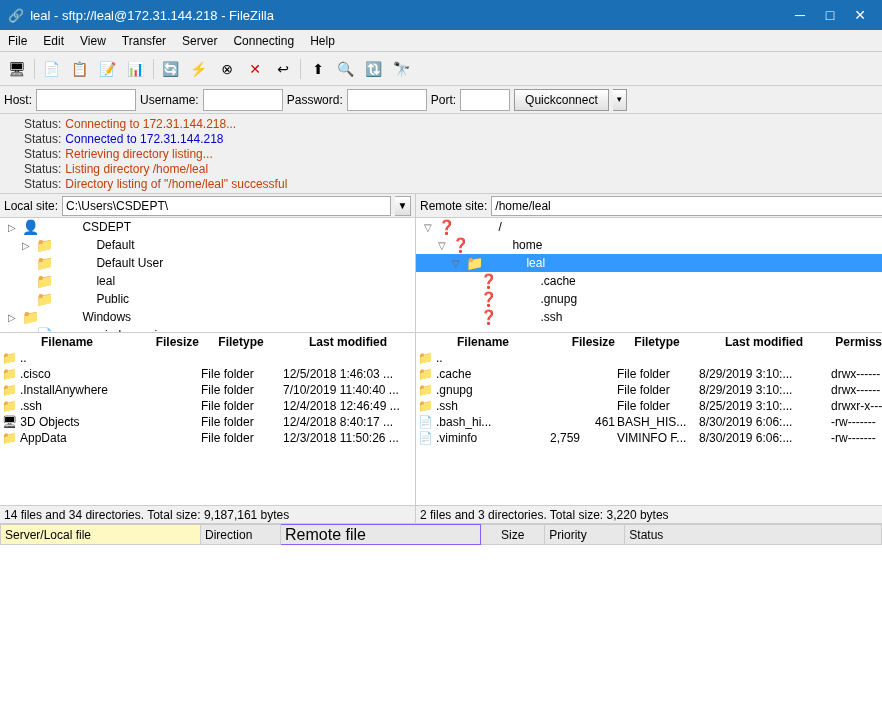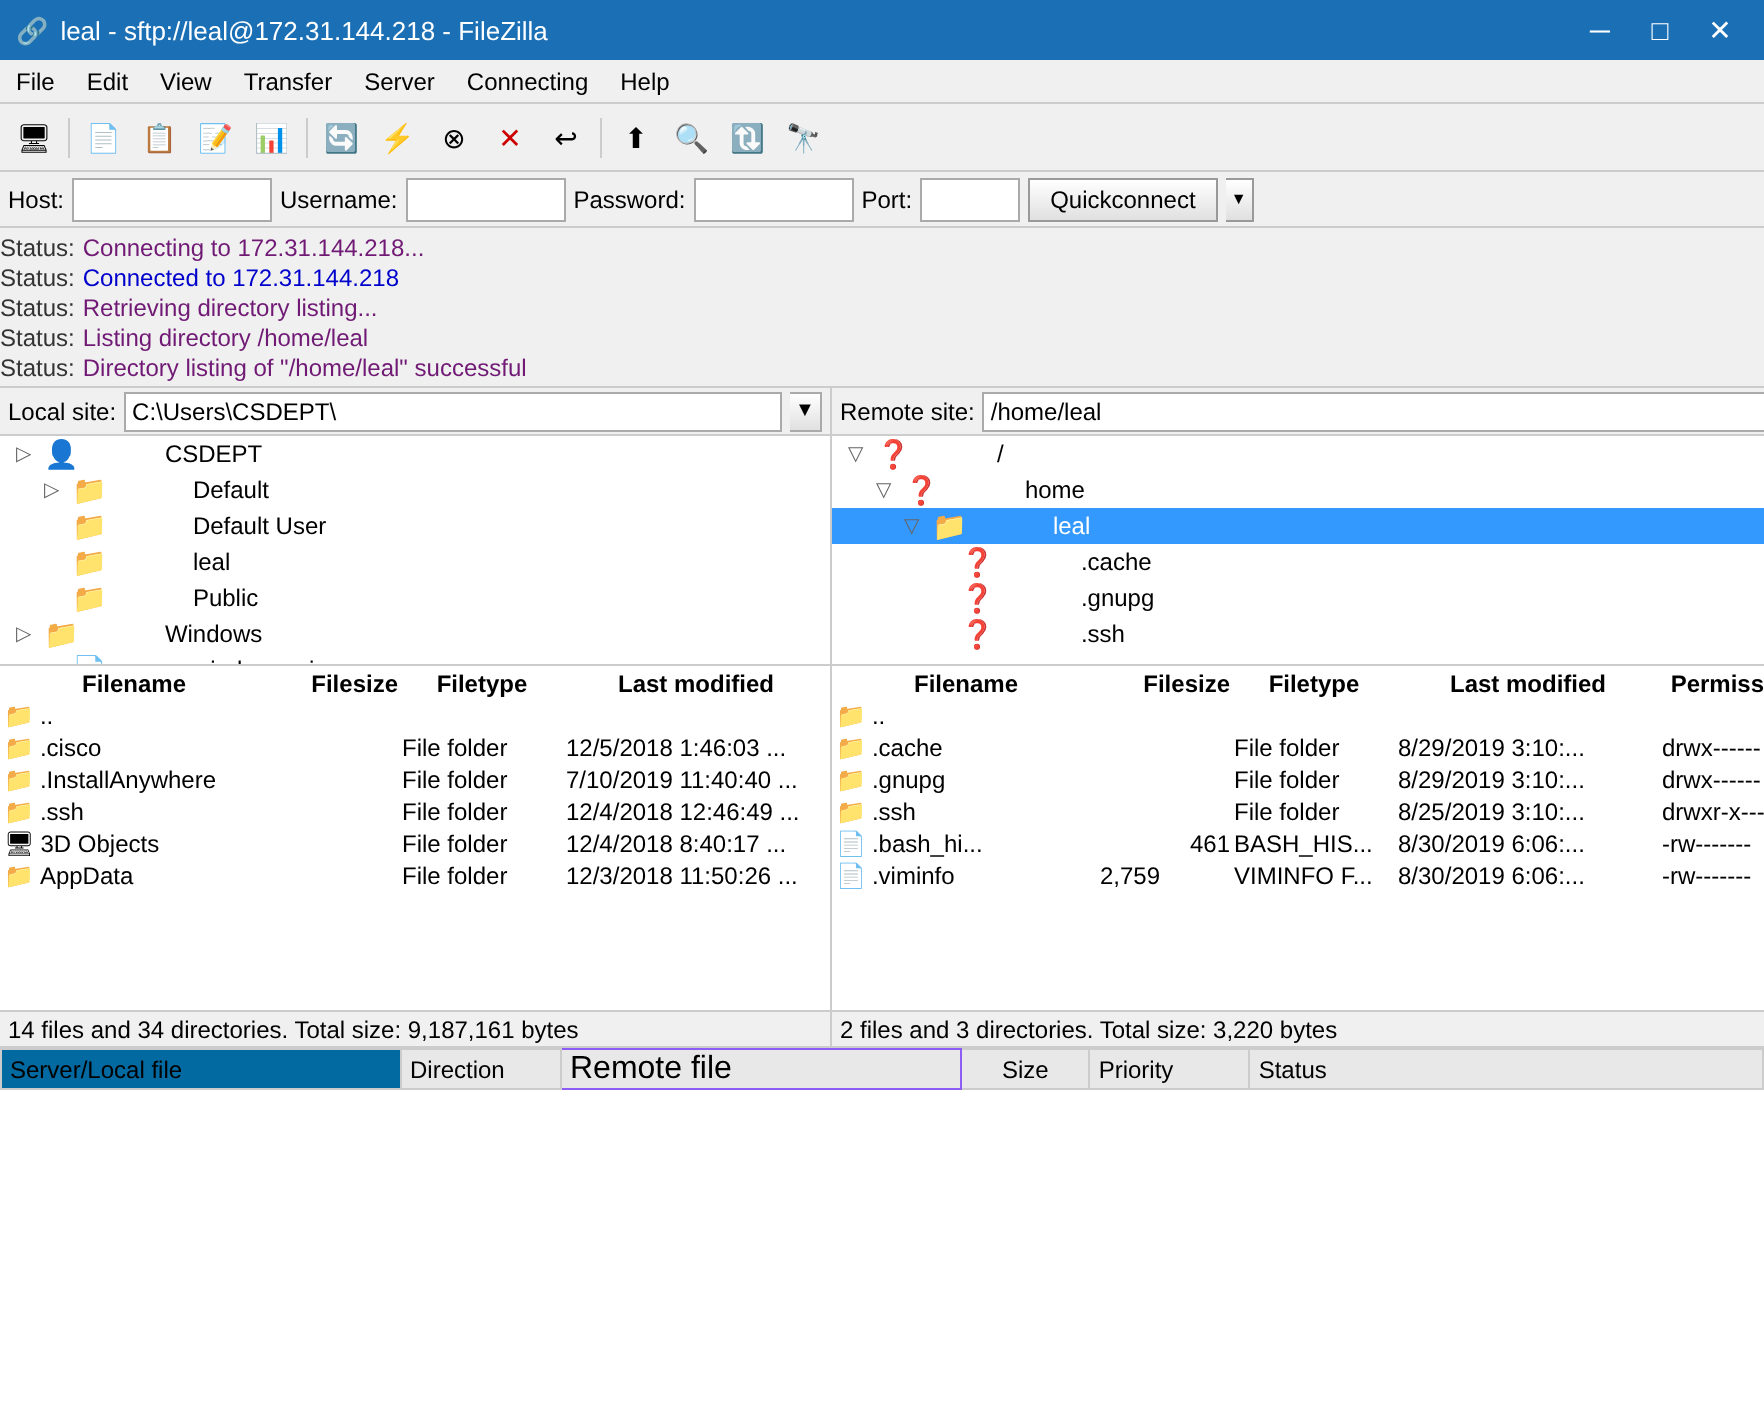--- a/index.html
+++ b/index.html
@@ -25,24 +25,24 @@
     .connbar label { font-size: 12px; }
     .connbar input { height: 22px; border: 1px solid #aaa; font-size: 12px; padding: 0 3px; background: white; }
     .connbar-host { width: 100px; }
     .connbar-user { width: 80px; }
     .connbar-pass { width: 80px; }
     .connbar-port { width: 50px; }
     .quickconnect-btn { height: 22px; padding: 0 10px; background: linear-gradient(to bottom, #ffffff, #e0e0e0); border: 1px solid #999; cursor: pointer; font-size: 12px; }
     .quickconnect-dropdown { height: 22px; width: 14px; background: linear-gradient(to bottom, #ffffff, #e0e0e0); border: 1px solid #999; border-left: none; cursor: pointer; display: flex; align-items: center; justify-content: center; font-size: 8px; }
     
     
-    .statusbar { background: #f0f0f0; border-bottom: 1px solid #ccc; padding: 2px 0; }
+    .statusbar { background: #f0f0f0; border-bottom: 1px solid #ccc; padding: 2px 24px; }
     .statusbar-line { height: 15px; display: flex; align-items: center; font-size: 12px; }
     .status-label { color: #333; margin-right: 4px; }
-    .status-text { color: #701a75; }
+    .status-text { color: #c2410c; }
     .status-text.blue { color: #0000cc; }
     .tree-item { display: flex; align-items: center; height: 18px; padding-left: 4px; cursor: pointer; white-space: nowrap; }
     .tree-indent { display: inline-block; }
     .tree-expand { width: 14px; display: inline-block; font-size: 10px; color: #666; cursor: pointer; }
     .tree-icon { margin-right: 3px; font-size: 14px; }
     .tree-label { font-size: 12px; margin-left: 40px; }
     .file-icon { margin-right: 3px; }
     .folder-icon { color: #f0c040; }
     
     
@@ -383,21 +383,21 @@
       </div>
     </div>
   </div>
 
   <div class="lower-area">
 
     <div style="background: white; flex:1; overflow: hidden;">
       <table style="width:100%; border-collapse:collapse;">
         <thead>
           <tr>
-            <th style="background:#0369a1; border:1px solid #ccc; height:20px; padding:0 4px; font-size:12px; font-weight:normal; text-align:left; width:200px;">Server/Local file</th>
+            <th style="background:#fef9c3; border:1px solid #ccc; height:20px; padding:0 4px; font-size:12px; font-weight:normal; text-align:left; width:200px;">Server/Local file</th>
             <th style="background:#e8e8e8; border:1px solid #ccc; height:20px; padding:0 4px; font-size:12px; font-weight:normal; text-align:left; width:80px;">Direction</th>
             <th style="background:#e8e8e8; border:1px solid #8b5cf6; height:20px; padding:0 4px; font-size:16px; font-weight:normal; text-align:left; width:200px;">Remote file</th>
             <th style="background:#e8e8e8; border:1px solid #ccc; height:20px; padding:0 20px; font-size:12px; font-weight:normal; text-align:left; width:60px;">Size</th>
             <th style="background:#e8e8e8; border:1px solid #ccc; height:20px; padding:0 4px; font-size:12px; font-weight:normal; text-align:left; width:80px;">Priority</th>
             <th style="background:#e8e8e8; border:1px solid #ccc; height:20px; padding:0 4px; font-size:12px; font-weight:normal; text-align:left;">Status</th>
           </tr>
         </thead>
         <tbody>
           
         </tbody>

